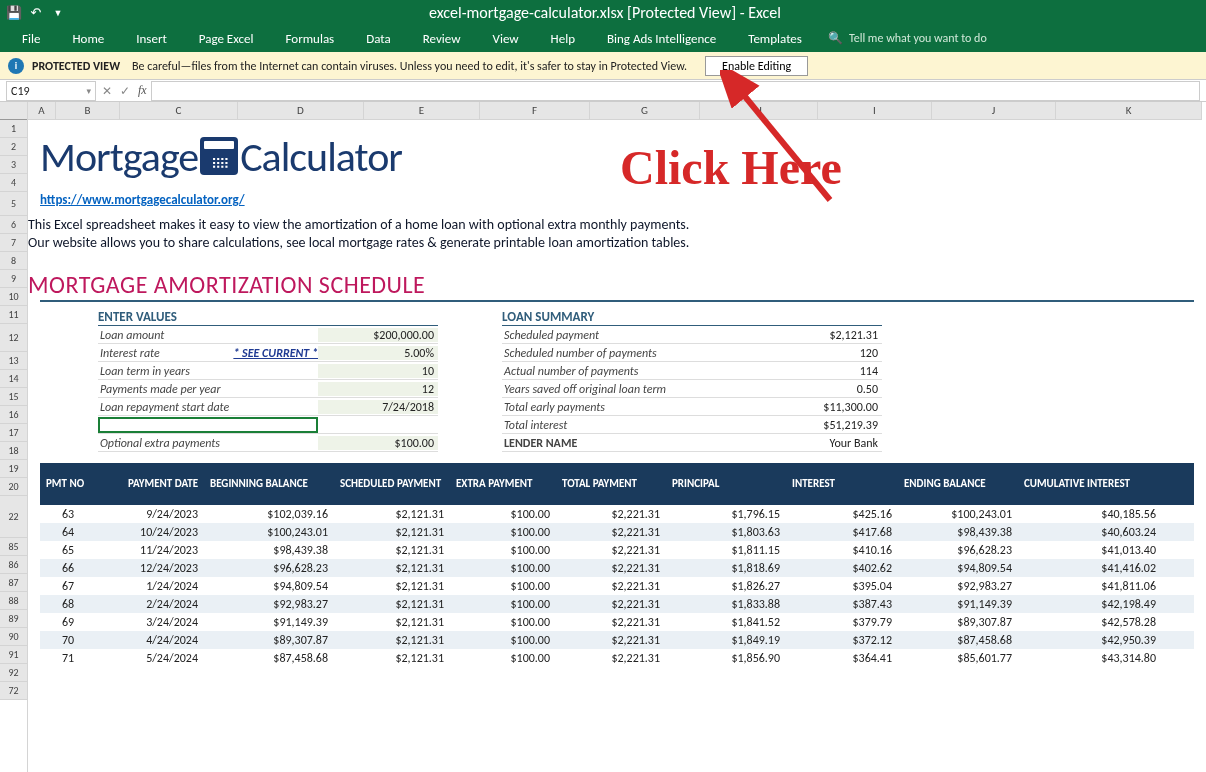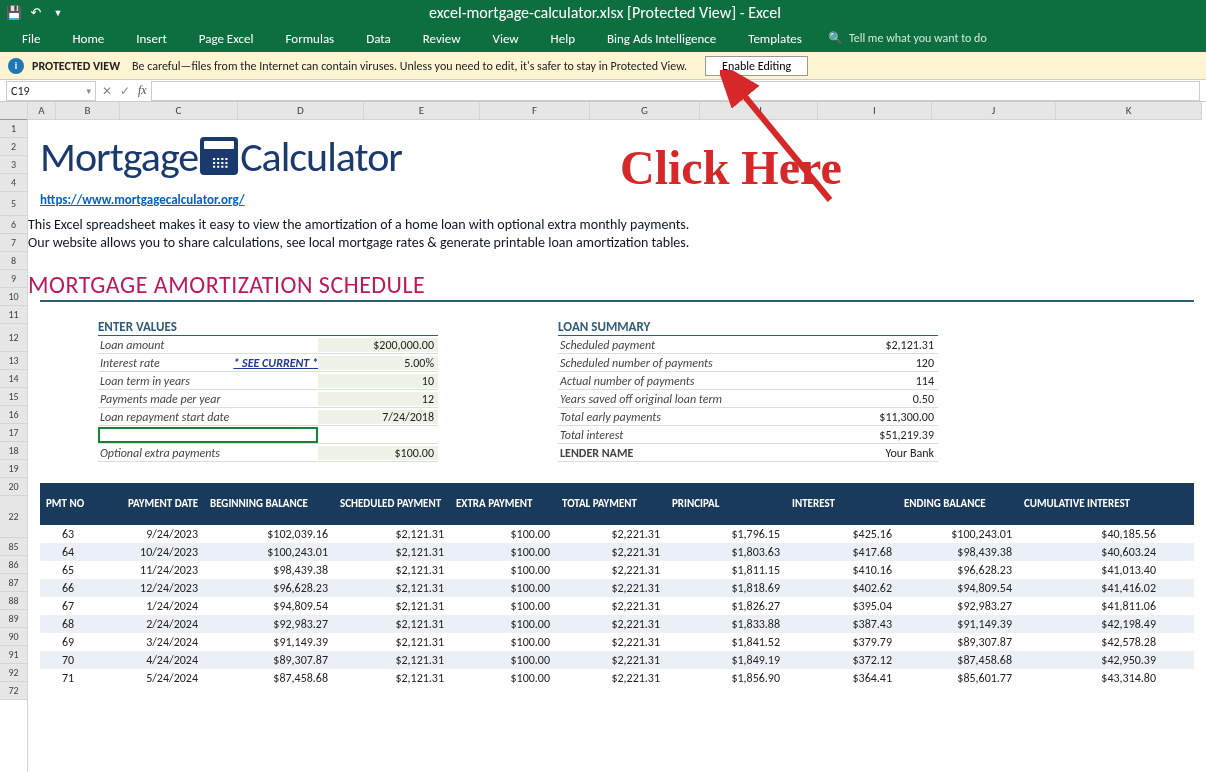--- a/index.html
+++ b/index.html
@@ -35,21 +35,21 @@
 .logo{font-size:42px;font-weight:500;color:#1a3a6e;letter-spacing:-1px}
 .logo .mort{color:#1a3a6e}
 .logo .calc-icon{display:inline-block;width:38px;height:38px;background:#1a3a6e;border-radius:4px;margin:0 2px;vertical-align:-4px;position:relative}
 .logo .calc-icon::before{content:'';position:absolute;top:4px;left:4px;right:4px;height:8px;background:#fff;border-radius:1px}
 .logo .calc-icon::after{content:'⠿⠿';position:absolute;bottom:2px;left:0;right:0;text-align:center;color:#fff;font-size:14px;letter-spacing:-2px}
 .link{color:#0563c1;text-decoration:underline;font-weight:bold;font-size:13px;padding-left:12px}
 .desc{font-size:14px;padding-left:0;color:#0f172a}
 .section-title{font-size:24px;color:#be185d;font-weight:400;padding-left:0;letter-spacing:0.5px}
 .hr-thick{border-bottom:2px solid #305d7b;margin:2px 12px 0 12px}
 .sub-title{font-size:13px;font-weight:bold;color:#305d7b;border-bottom:1px solid #305d7b;padding-bottom:1px}
-.values-area{display:flex;padding:17px 12px;gap:120px}
+.values-area{display:flex;padding:7px 12px;gap:64px}
 .values-col{flex:0 0 360px}
 .vrow{display:flex;height:18px;font-size:12px;border-bottom:1px solid #ddd;align-items:center}
 .vrow .lbl{flex:1;font-style:italic;color:#444;padding-left:2px}
 .vrow .val{width:120px;text-align:right;padding-right:4px}
 .vrow .val.shade{background:#eef3e8}
 .vrow .see{color:#1f3a93;font-weight:bold;text-decoration:underline;font-style:italic}
 .vrow.lender .lbl{font-weight:bold;font-style:normal}
 .tbl-hdr{display:flex;background:#1a3a5c;color:#fff;font-size:11px;font-weight:bold;height:42px;align-items:center}
 .tbl-hdr div{padding:4px 6px;line-height:1.2}
 .datarow{display:flex;height:18px;font-size:12px;align-items:center}

